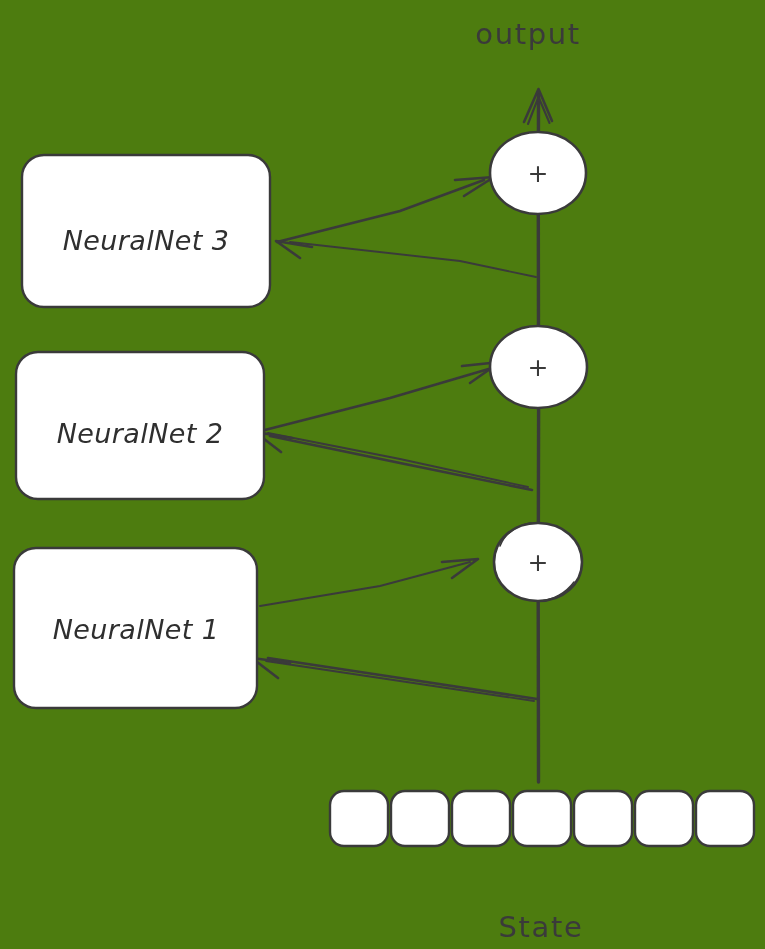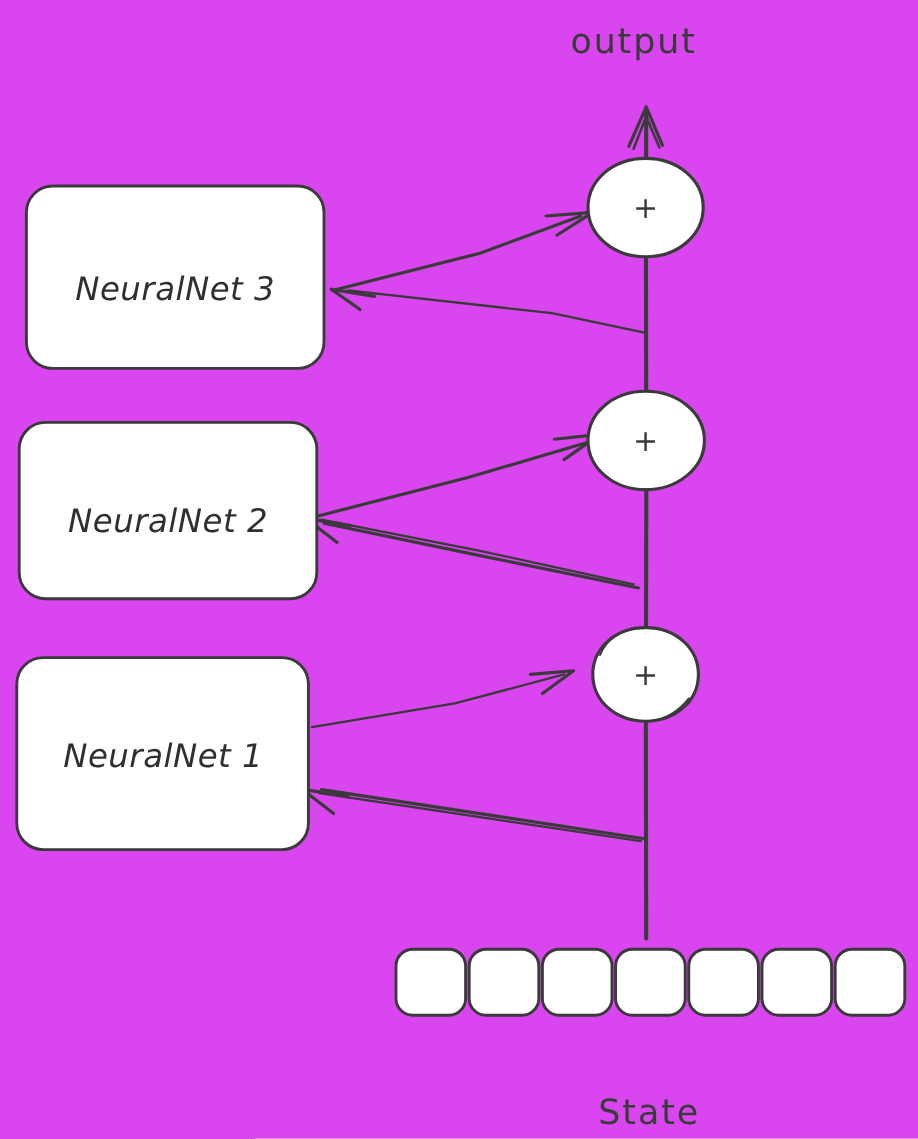--- a/index.html
+++ b/index.html
@@ -7,21 +7,21 @@
     padding: 0;
     background: #ffffff;
   }
   body {
     font-family: "DejaVu Sans", sans-serif;
   }
   #canvas {
     position: relative;
     width: 765px;
     height: 949px;
-    background: #d946ef;
+    background: #4d7c0f;
     overflow: hidden;
   }
   #diagram-svg {
     position: absolute;
     top: 0;
     left: 0;
     width: 765px;
     height: 949px;
   }
   .nn-label {

